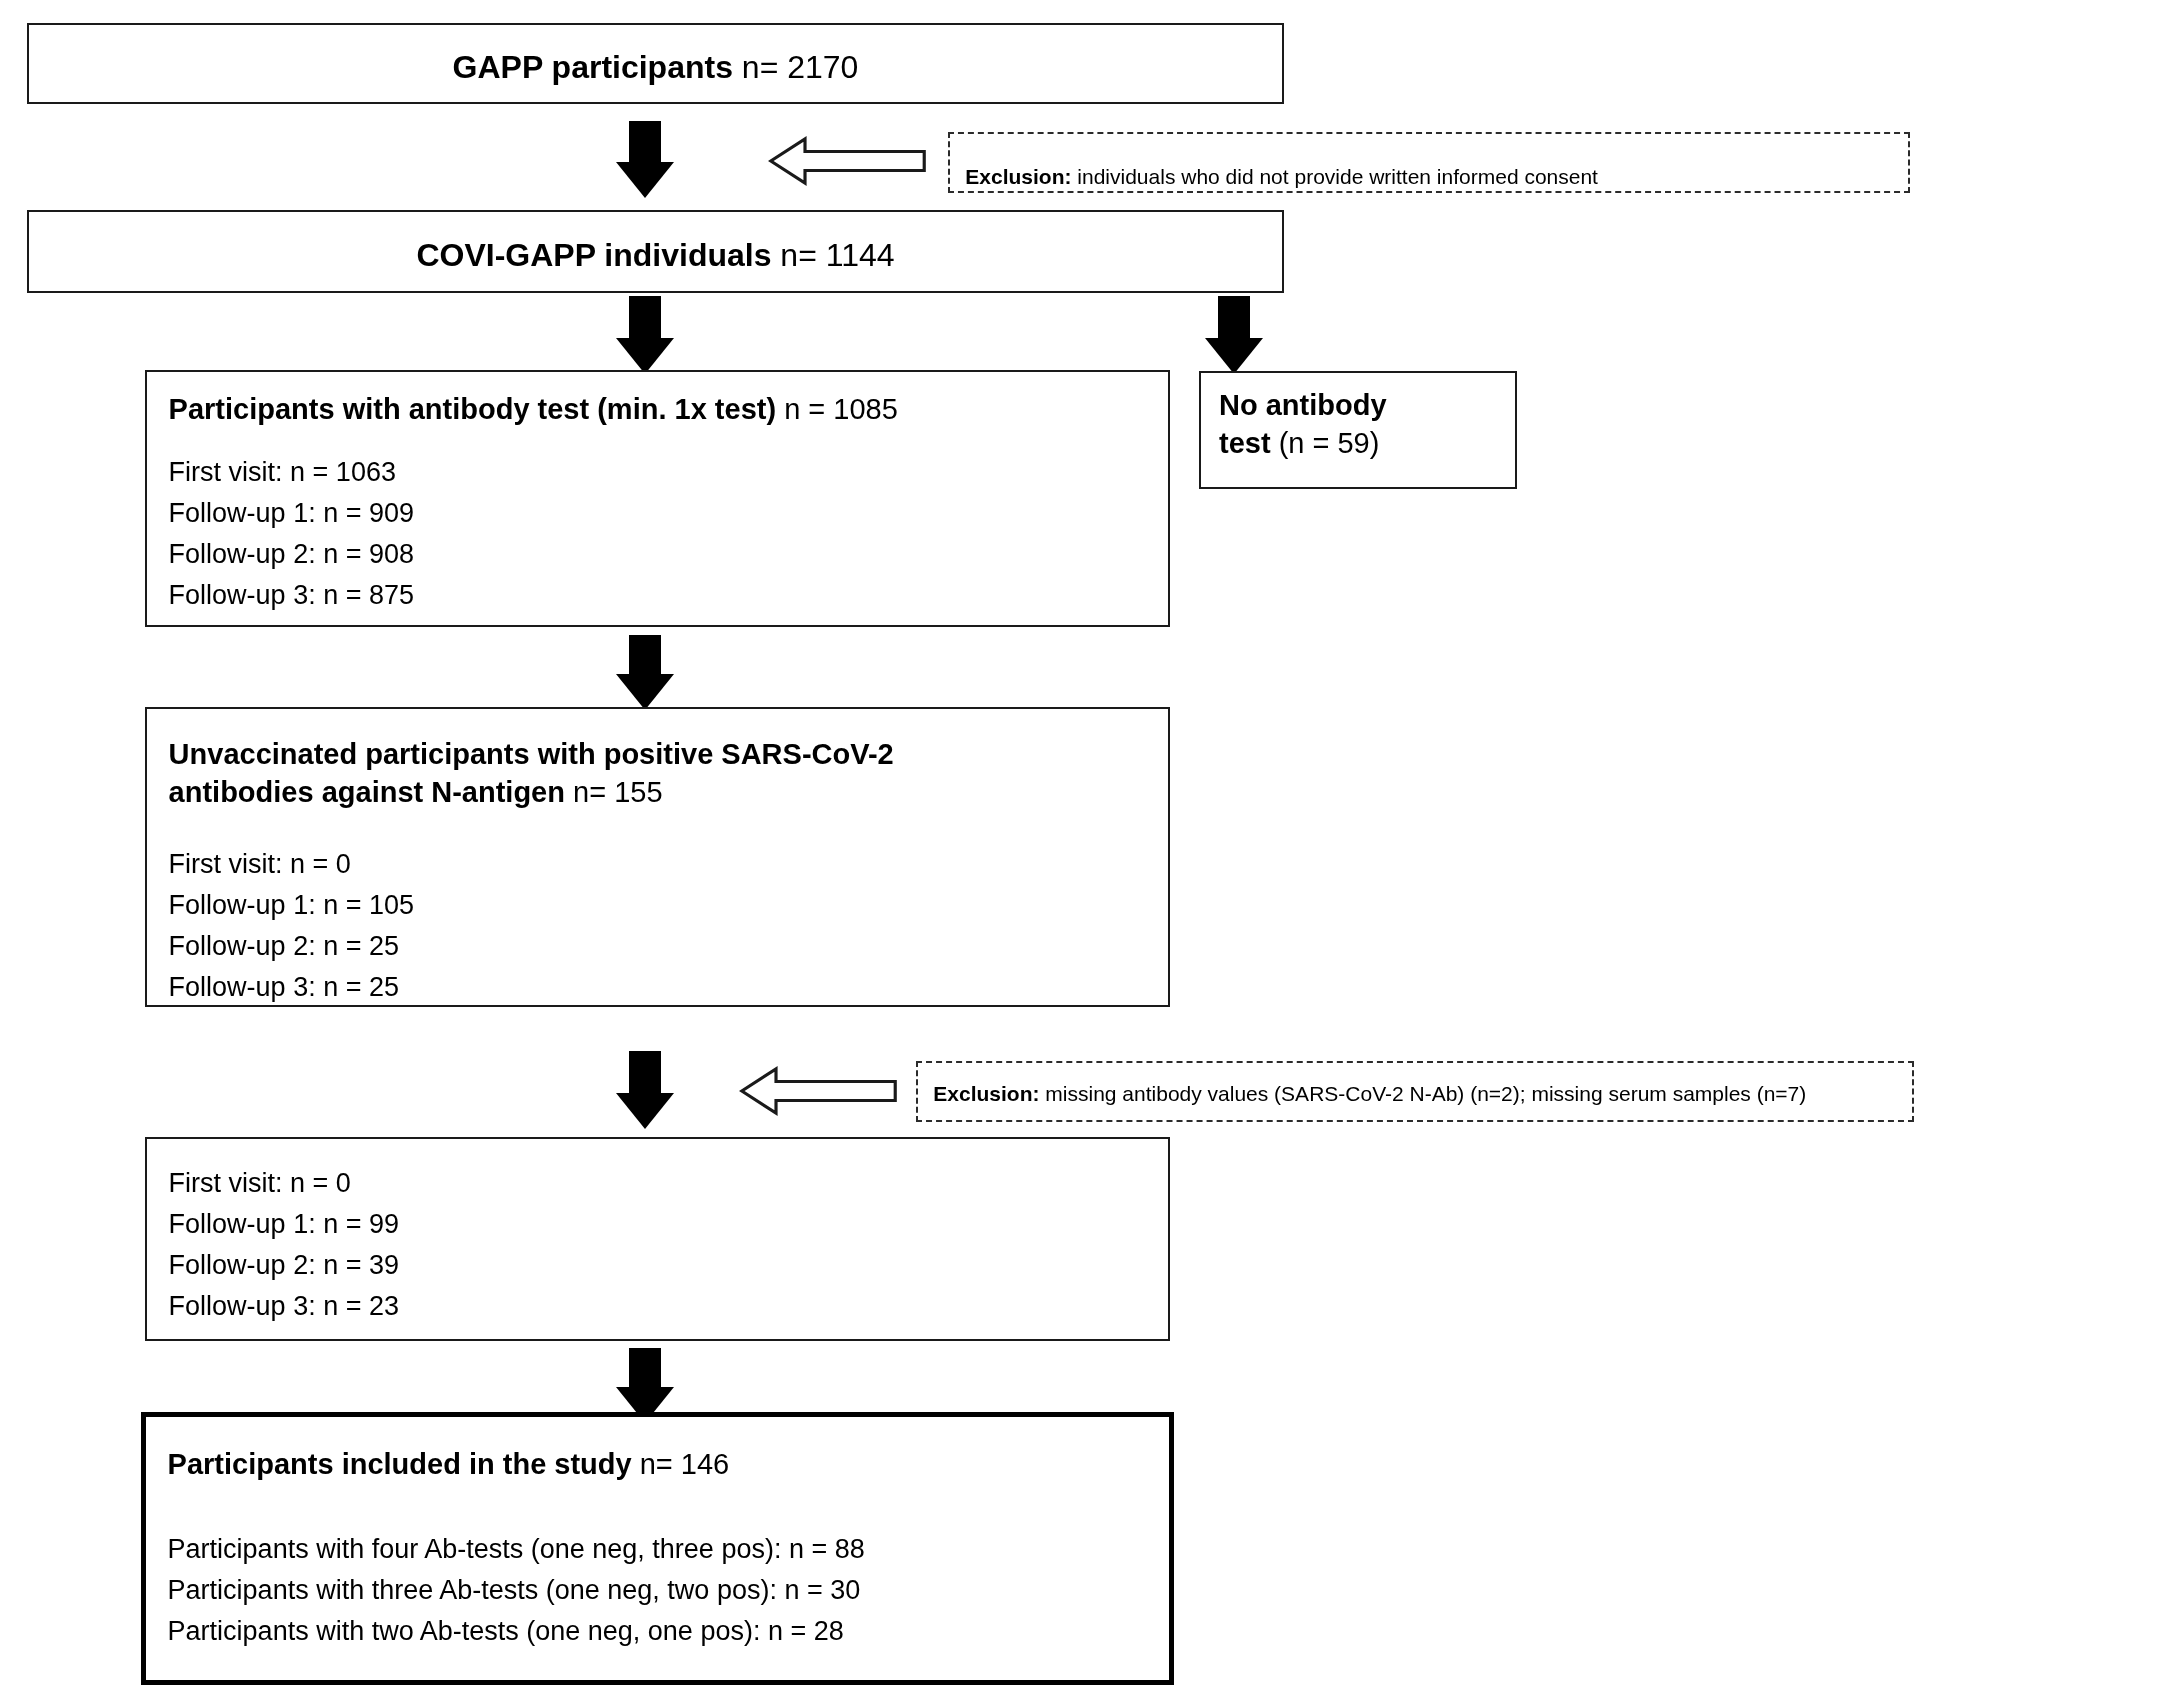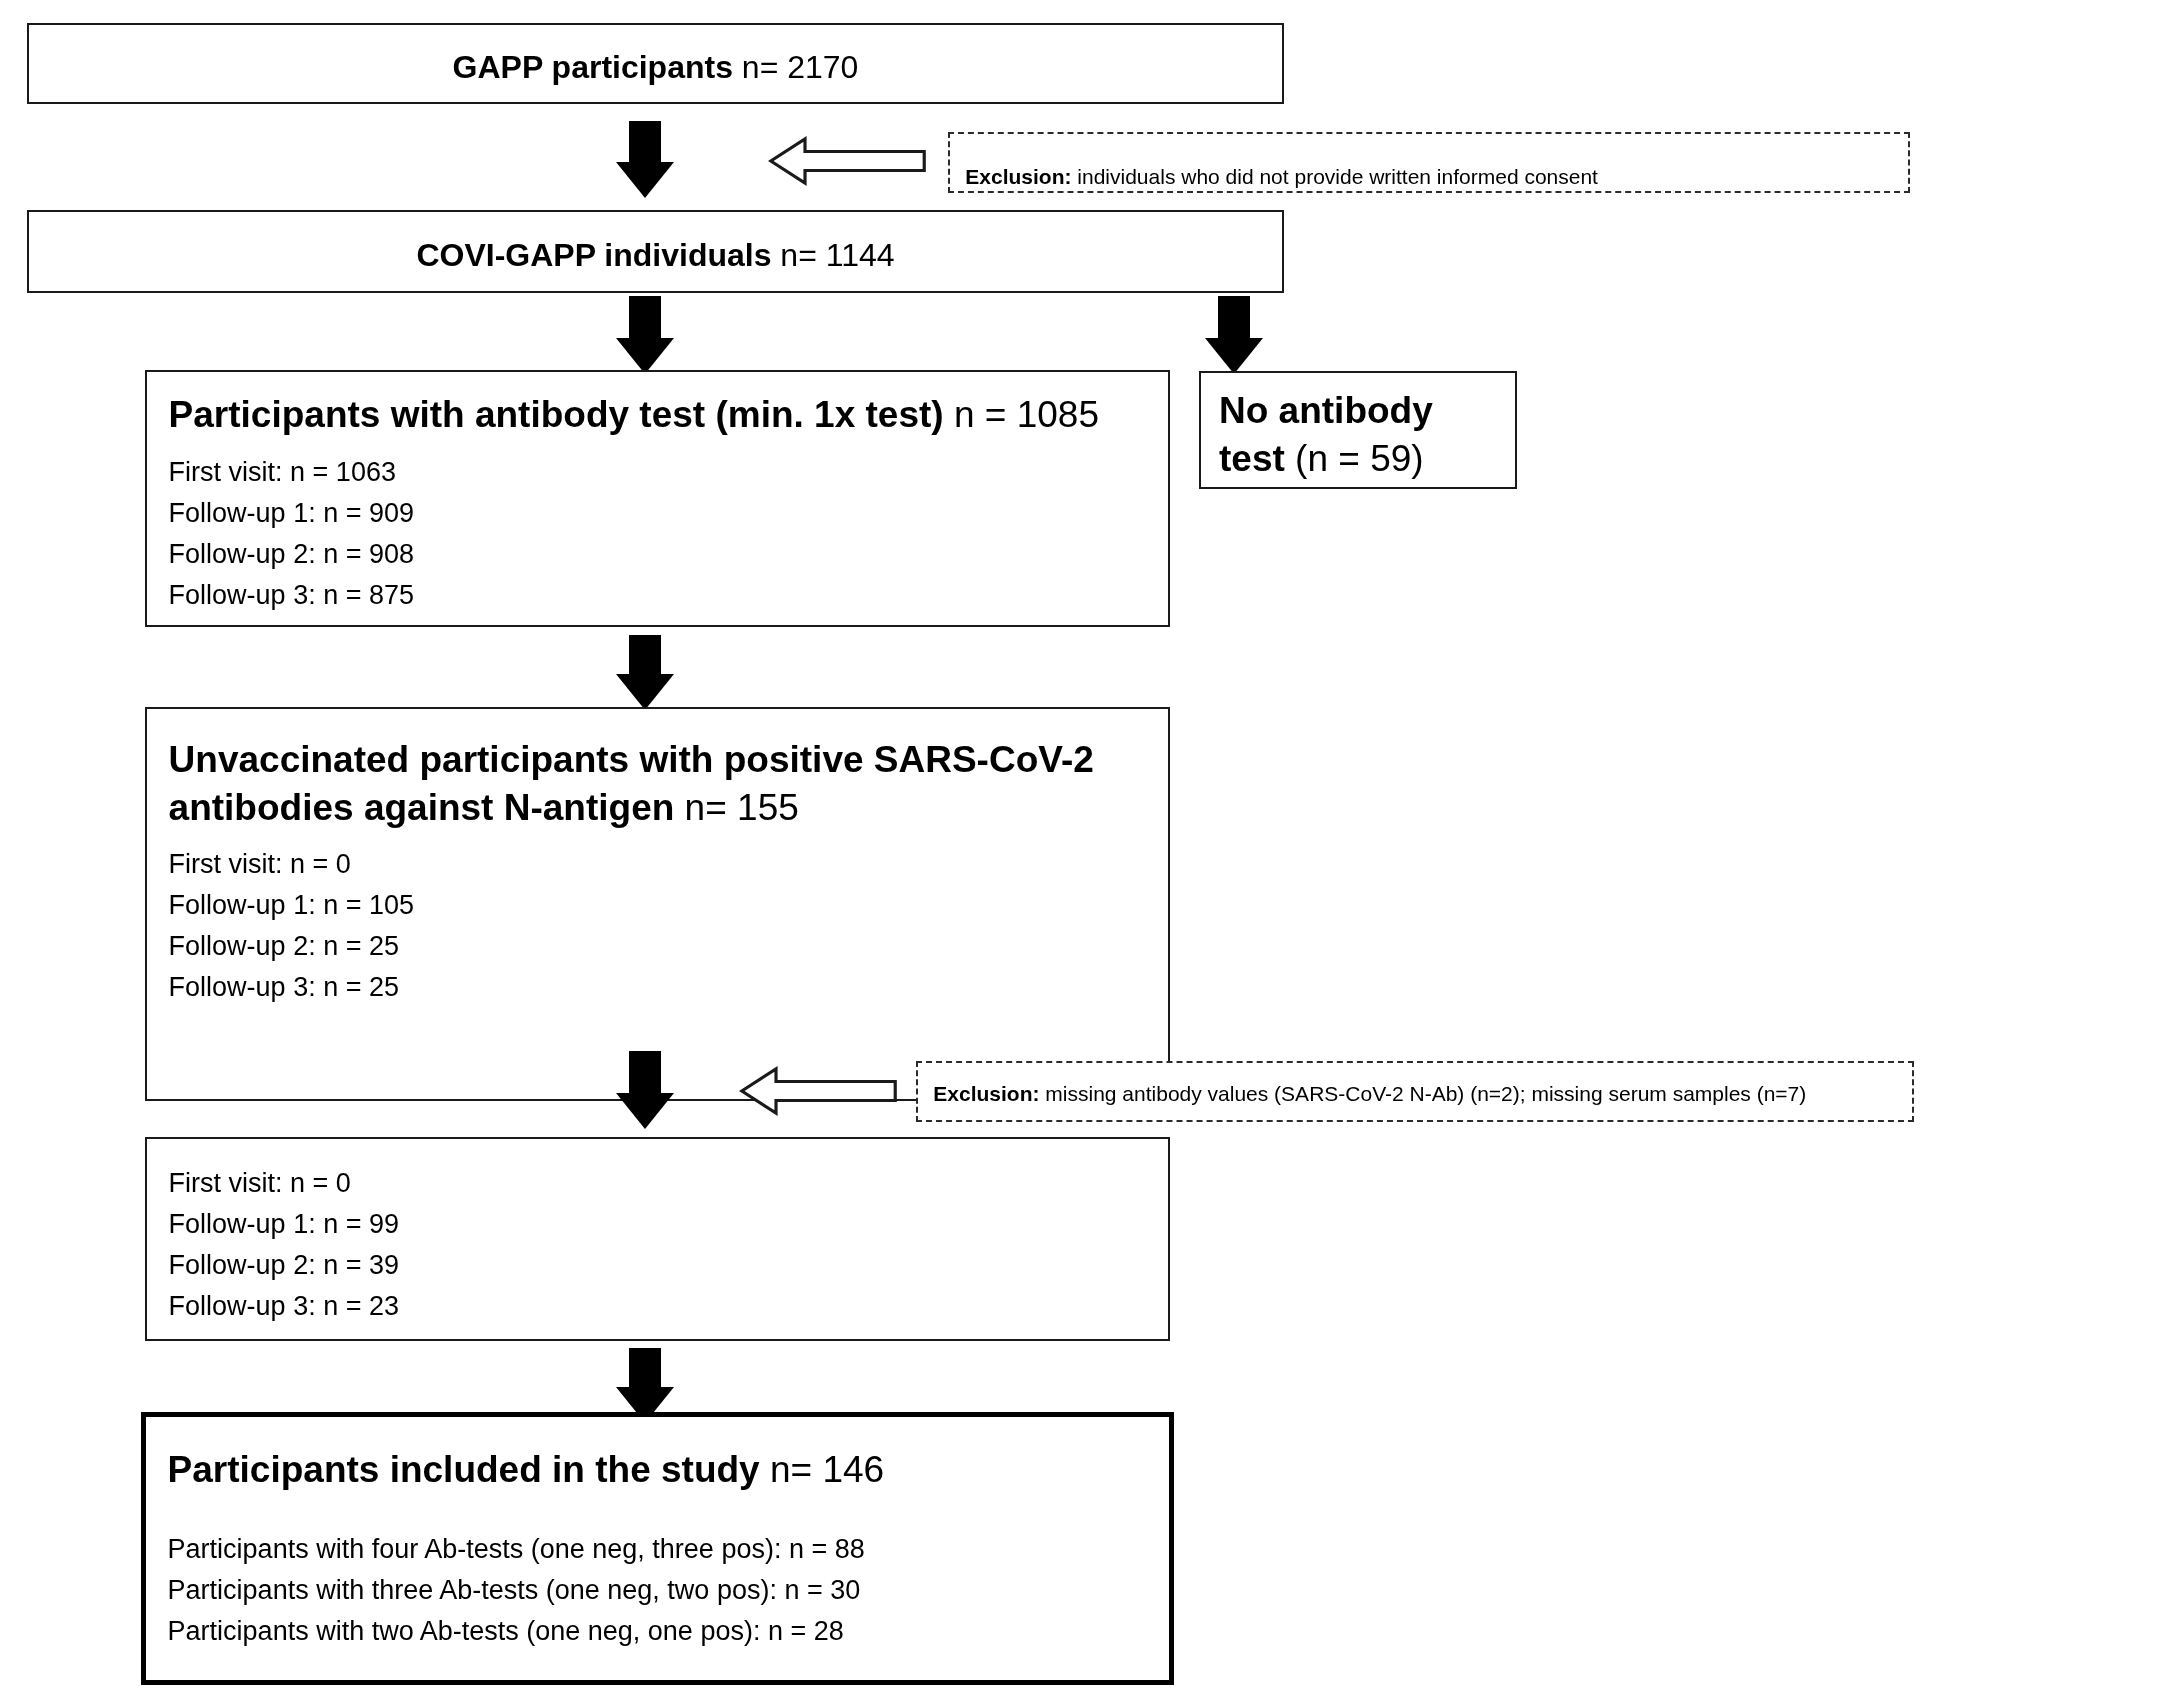--- a/index.html
+++ b/index.html
@@ -41,21 +41,21 @@
     font-size: 32px;
     font-weight: 400;
     line-height: 1.15;
     white-space: nowrap;
   }
   .hd {
     font-weight: 700;
   }
   .hdr {
     position: absolute;
-    font-size: 37px;
+    font-size: 29px;
     font-weight: 700;
     line-height: 1.30;
   }
   .hdr .lt {
     font-weight: 400;
   }
   .lines {
     position: absolute;
     font-size: 27px;
     font-weight: 400;
@@ -160,21 +160,21 @@
       <div>No antibody</div>
       <div><span>test</span><span class="lt"> (n = 59)</span></div>
     </div>
   </div>
 
   <div class="arrow-down" style="left:600px; top:635px; width:89px; height:75px;">
     <div class="shaft" style="width:32px; height:42px;"></div>
     <div class="head" style="top:39px;"></div>
   </div>
 
-  <div class="box" style="left:145px; top:707px; width:1025px; height:394px;">
+  <div class="box" style="left:145px; top:707px; width:1025px; height:300px;">
     <div class="hdr" style="left:21.6px; top:27px;">
       <div>Unvaccinated participants with positive SARS-CoV-2</div>
       <div><span>antibodies against N-antigen</span><span class="lt"> n= 155</span></div>
     </div>
     <div class="lines" style="left:21.6px; top:135px;">
       <div>First visit: n = 0</div>
       <div>Follow-up 1: n = 105</div>
       <div>Follow-up 2: n = 25</div>
       <div>Follow-up 3: n = 25</div>
     </div>

